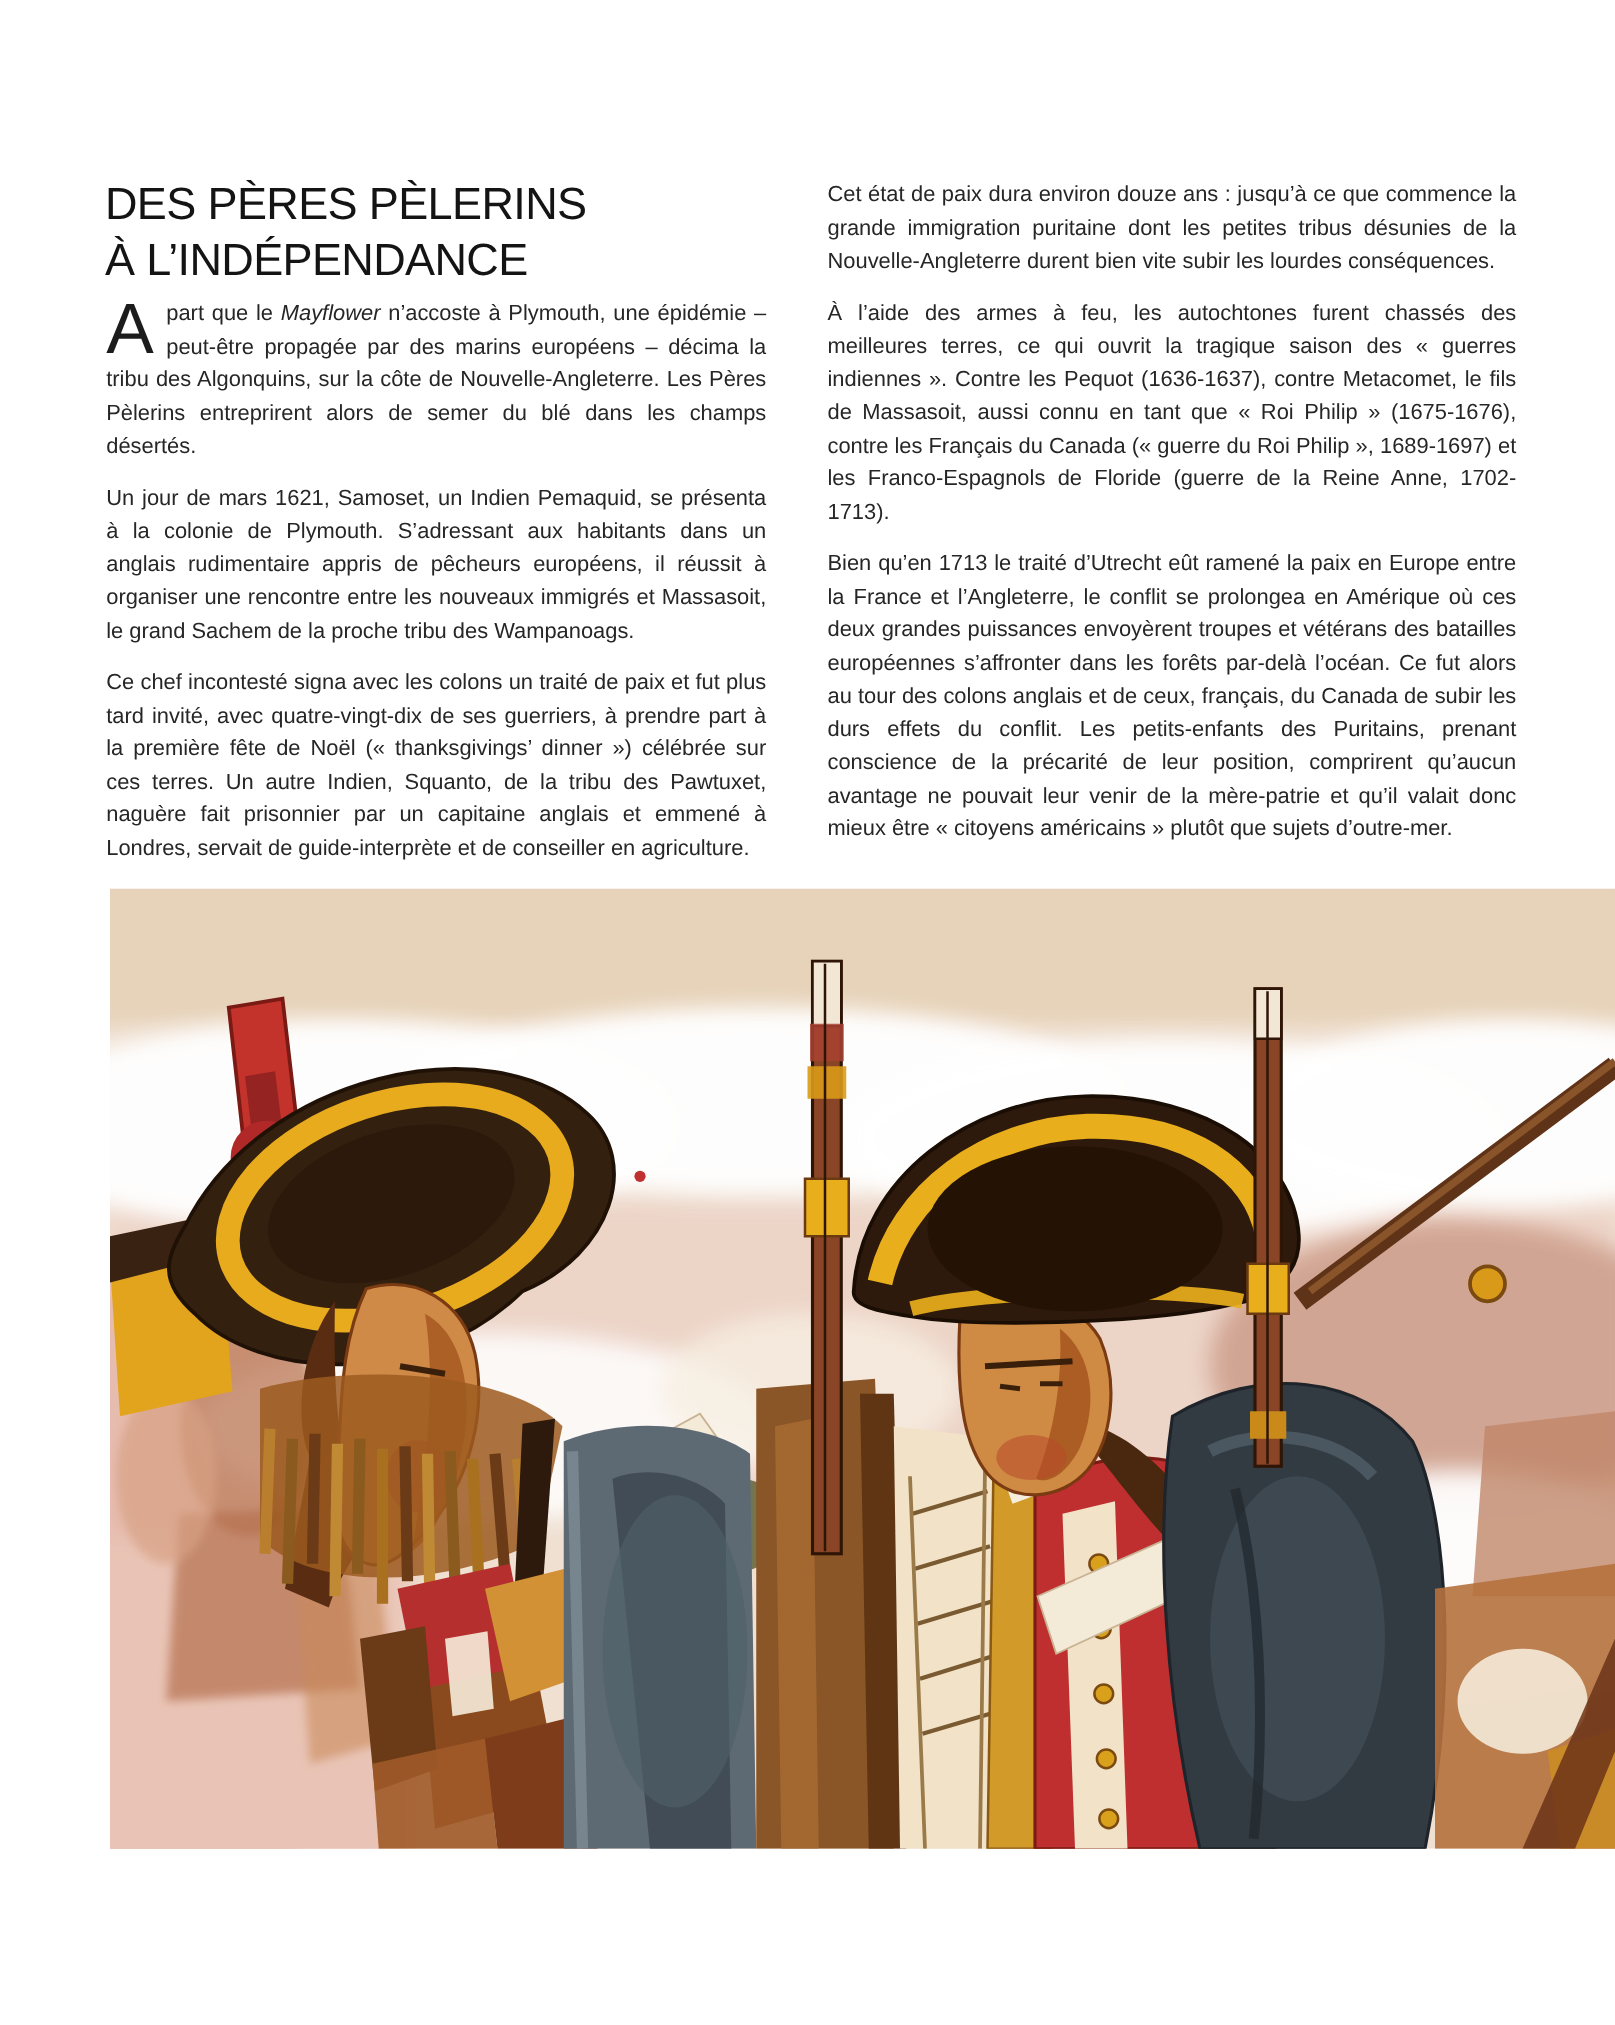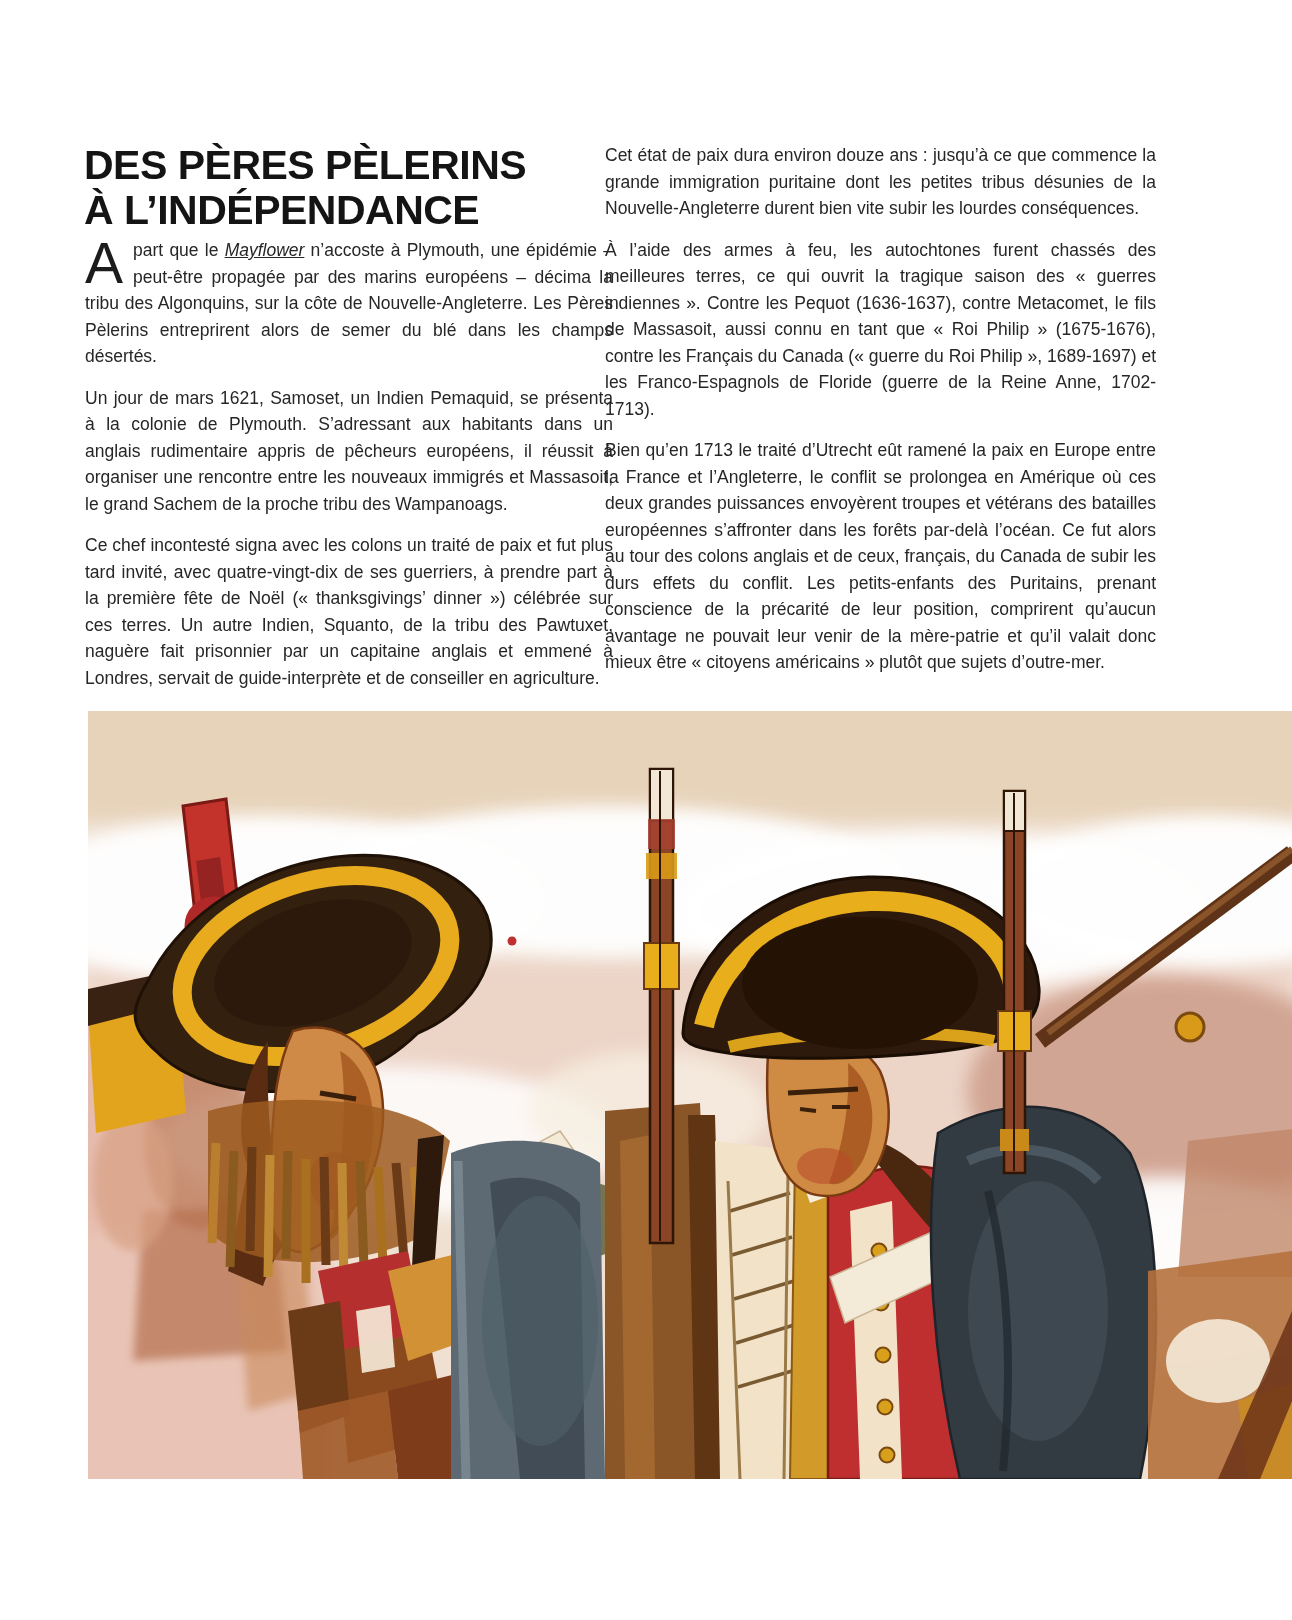--- a/index.html
+++ b/index.html
@@ -6,39 +6,39 @@
   .page{
     position:relative;
     width:1292px;height:1620px;
     background:#ffffff;
     overflow:hidden;
     font-family:"Liberation Sans", sans-serif;
     color:#242424;
   }
   .title{
     position:absolute;left:84px;top:116px;
-    font-size:41px;line-height:45px;font-weight:bold;
+    font-size:36px;line-height:45px;font-weight:normal;
     color:#141414;letter-spacing:-0.5px;
   }
   .col{
     position:absolute;
     font-size:17.5px;line-height:26.5px;
     text-align:justify;
     color:#262626;
   }
   .col-left{left:85px;top:237px;width:528px;}
-  .col-right{left:605px;top:142px;width:551px;}
+  .col-right{left:662px;top:142px;width:551px;}
   .col p{margin:0 0 15px 0;}
   .dropcap{
     float:left;
     font-size:57px;line-height:47px;
     padding:3px 10px 0 0;
     color:#1c1c1c;
   }
-  em{font-style:italic;text-decoration:underline;}
+  em{font-style:italic;}
   .illus{
     position:absolute;left:88px;top:711px;
     width:1204px;height:768px;
   }
   .illus svg{display:block;width:100%;height:100%;}
 </style>
 </head>
 <body>
 
 <div class="page">

